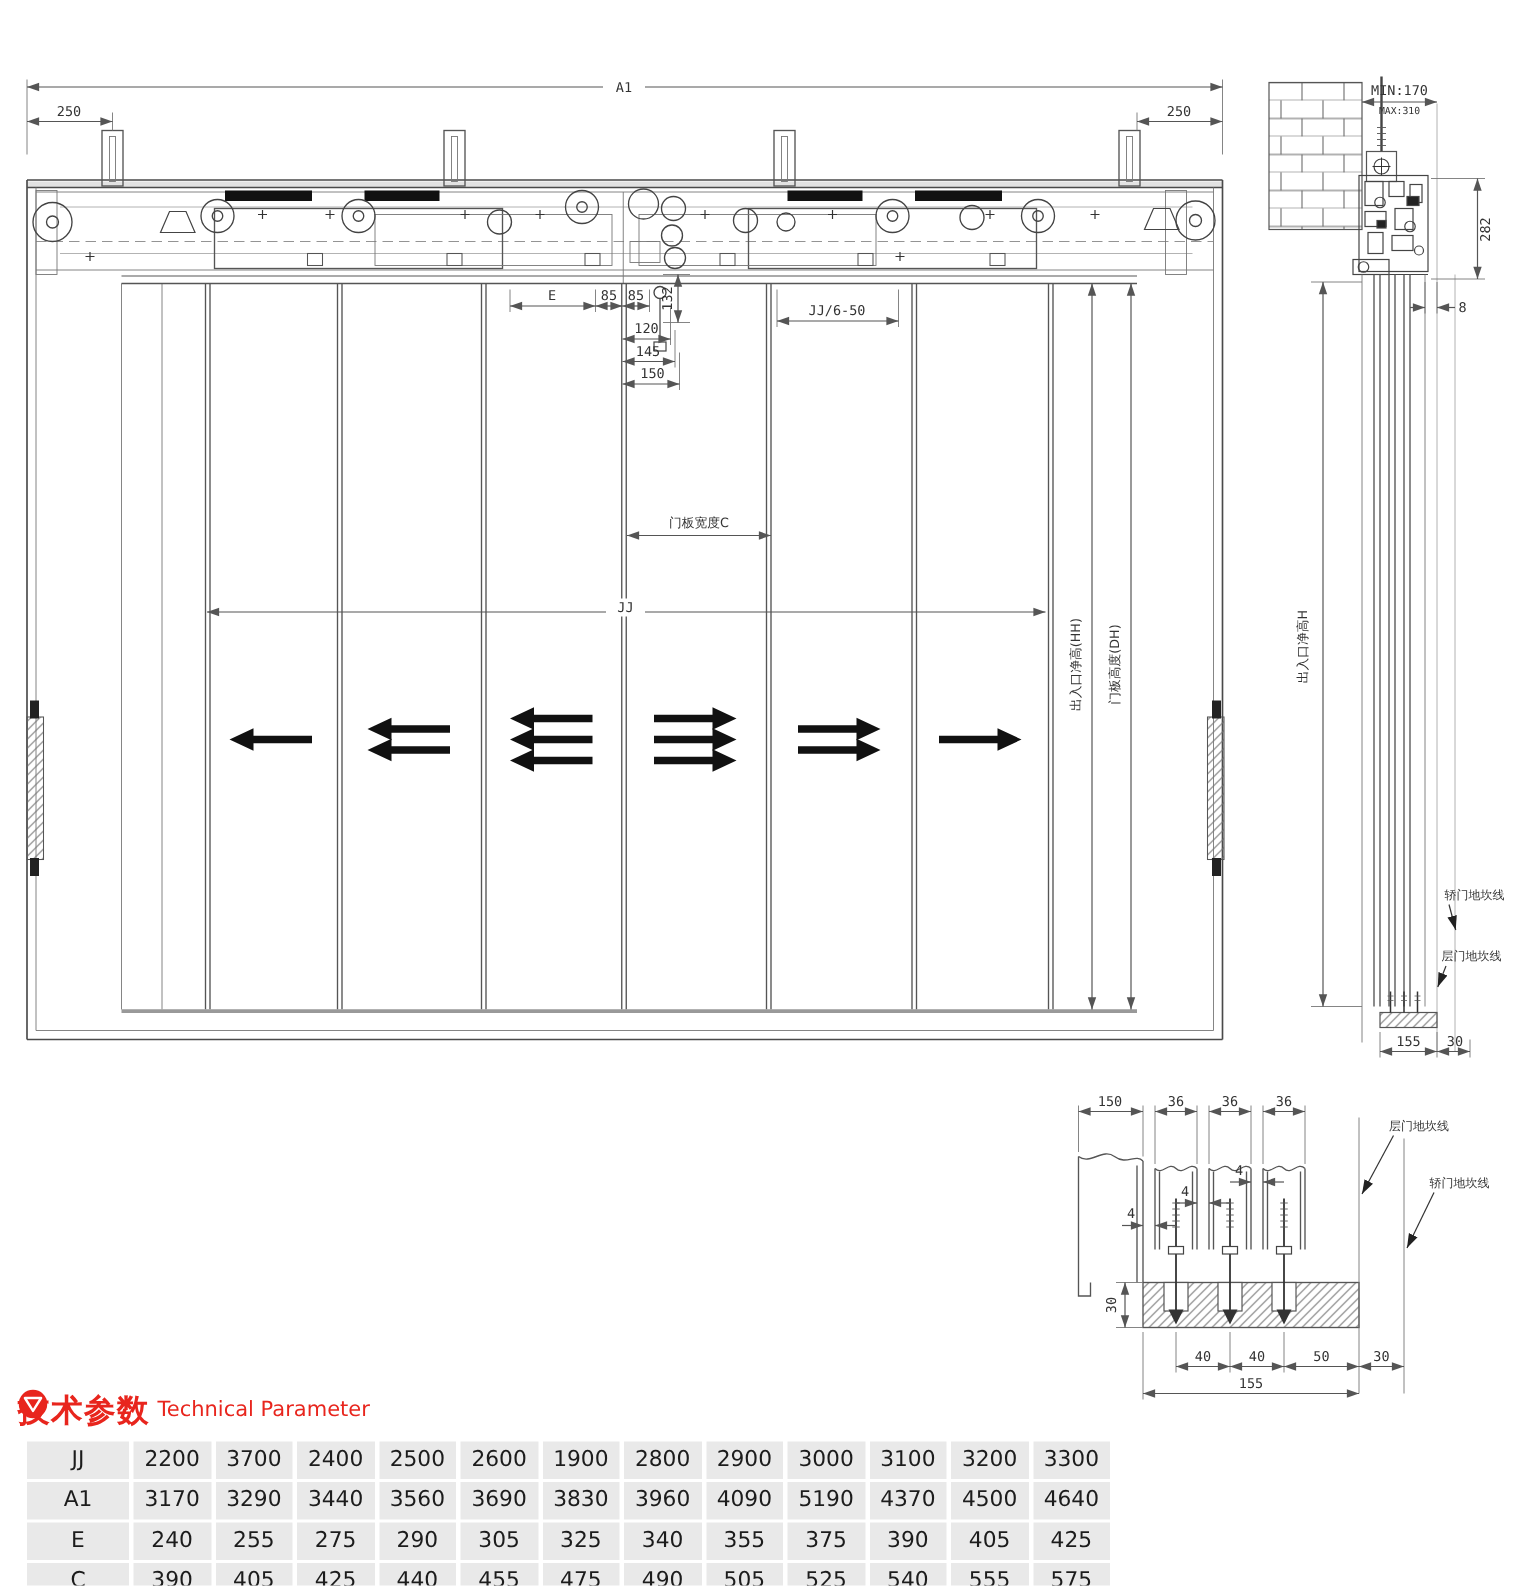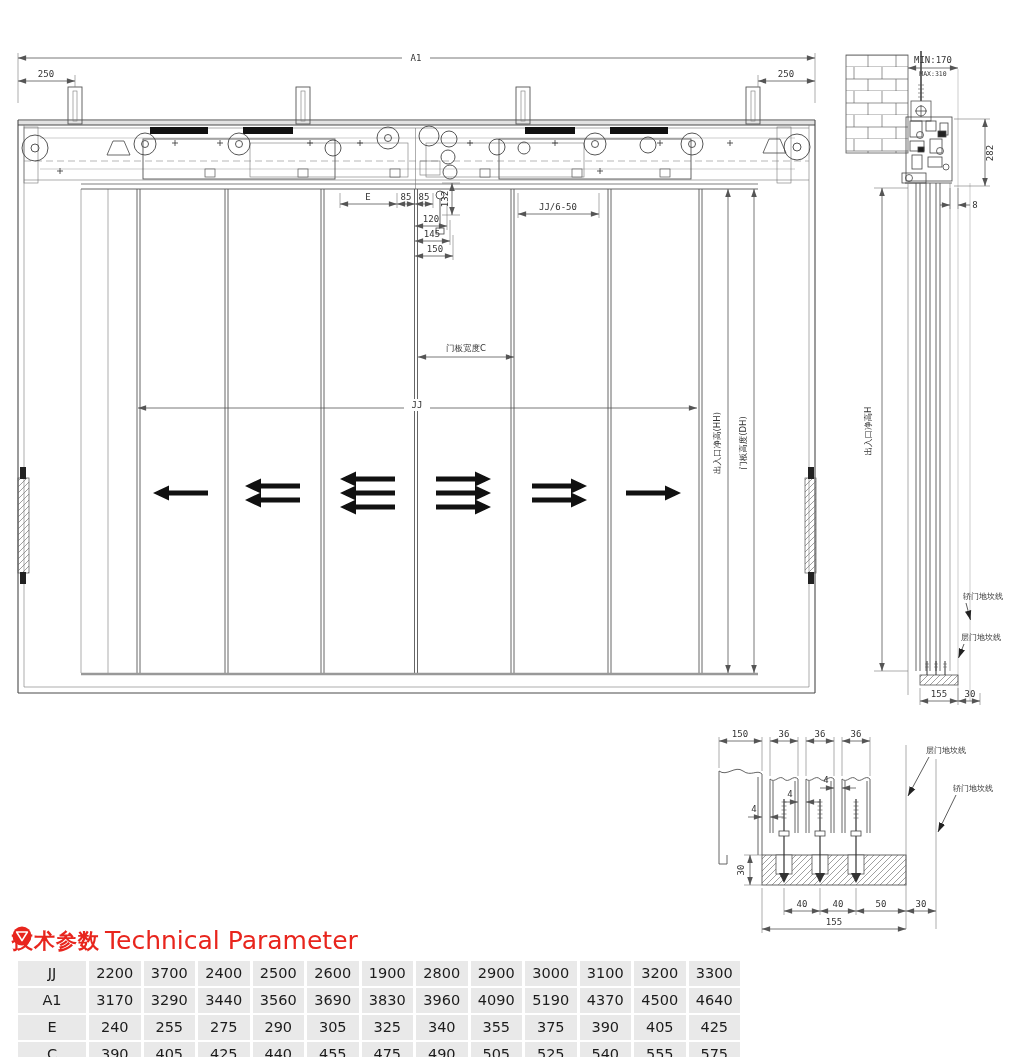--- a/index.html
+++ b/index.html
@@ -14,21 +14,21 @@
   .dl{stroke:#555;stroke-width:.8;marker-start:url(#ar);marker-end:url(#ar);}
   .ll{stroke:#333;stroke-width:.8;marker-end:url(#arb);}
   .xl{stroke:#777;stroke-width:.6;}
   .fr{stroke:#4a4a4a;stroke-width:1.1;fill:none;}
   .md{stroke:#555;stroke-width:.9;fill:none;}
   .tn{stroke:#777;stroke-width:.6;fill:none;}
   .lt{stroke:#999;stroke-width:.5;fill:none;}
   
   .heading{position:absolute;left:12px;top:883px;display:flex;align-items:center;}
   .h-zh{font-weight:700;font-size:21px;color:var(--red,#e8251d);letter-spacing:1px;}
-  .h-en{font-size:25px;color:var(--red,#e8251d);margin-left:5px;}
+  .h-en{font-size:14px;color:var(--red,#e8251d);margin-left:5px;}
   .h-icon{margin-left:9px;width:20px;height:20px;display:inline-block;}
   
   .tech-table{position:absolute;left:18px;top:918px;width:722px;}
   .tt-row{display:flex;gap:3px;margin-bottom:2px;}
   .tt-label,.tt-cell,.tt-note{background:var(--tbl,#e9e9e9);height:25px;line-height:25px;
       font-size:14.5px;color:#1c1c1c;text-align:center;}
   .tt-label{width:68px;flex:none;}
   .tt-cell{flex:1;}
   .tt-note{flex:1;text-align:left;padding-left:16px;}
   .tbl-cut{height:4px;background:#d9d9d9;margin-top:1px;}

